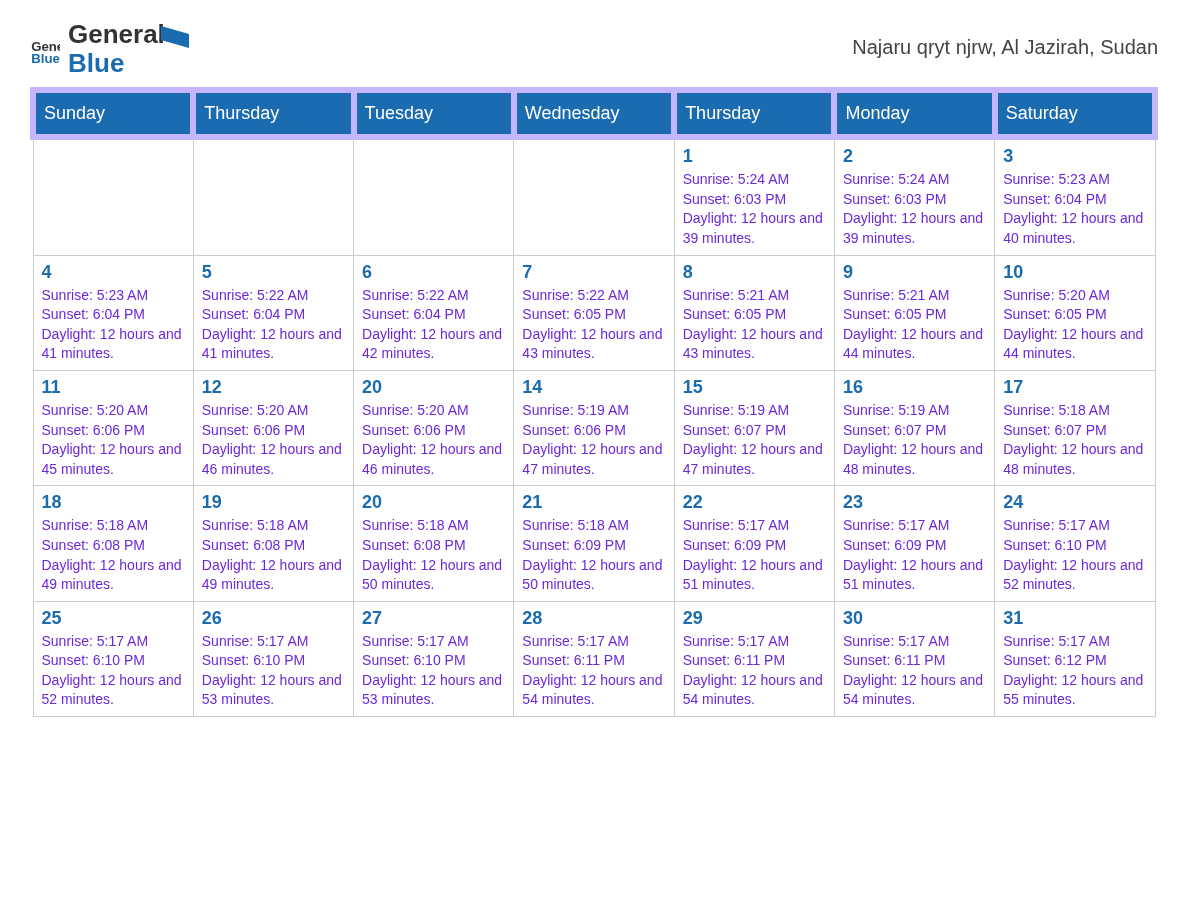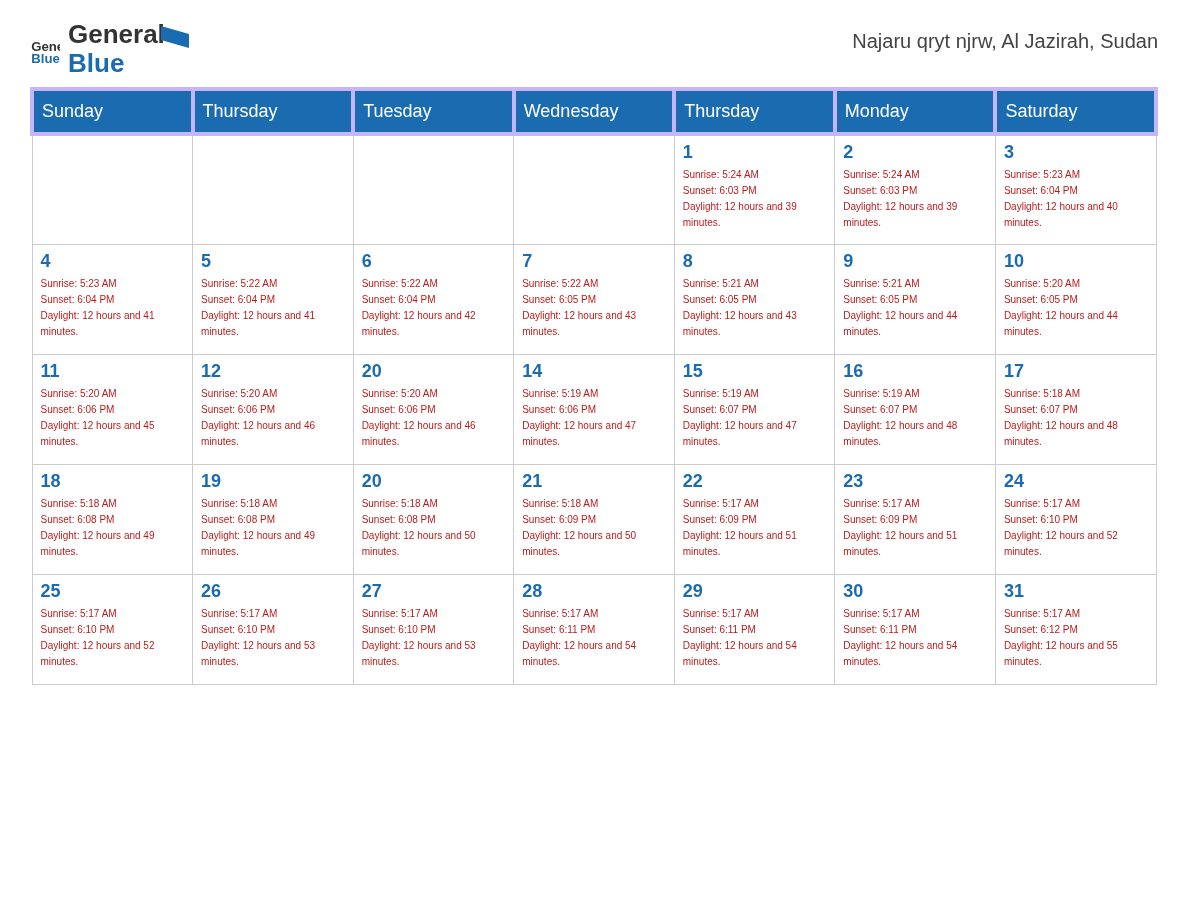--- a/index.html
+++ b/index.html
@@ -30,55 +30,55 @@
     }
     .month-year {
       font-size: 52px;
       font-weight: normal;
       color: #222;
       line-height: 1;
     }
     .location {
       font-size: 20px;
       color: #444;
-      margin-top: 10px;
+      margin-top: 16px;
     }
     .calendar {
       width: 100%;
       border-collapse: collapse;
       margin-top: 10px;
     }
     .calendar th {
       background-color: #1a6bb0;
       color: #fff;
       font-size: 18px;
       font-weight: normal;
       padding: 10px 8px;
-      border: 4px solid #c4b5fd;
+      border: 6px solid #c4b5fd;
       text-align: left;
     }
     .calendar td {
       border: 1px solid #ccc;
       vertical-align: top;
       padding: 6px 8px;
       width: calc(100% / 7);
       min-height: 110px;
       font-size: 13px;
       color: #333;
     }
     .calendar td .day-num {
       font-size: 18px;
       color: #1a6bb0;
       font-weight: bold;
       display: block;
       margin-bottom: 3px;
     }
     .calendar td .day-info {
-      font-size: 10px;
-      color: #b91c1c;
+      font-size: 14px;
+      color: #6d28d9;
       line-height: 1.4;
     }
     .calendar tr.week-row td {
       height: 110px;
     }
     .empty-cell {
       background: #fff;
     }
   </style>
 </head>

